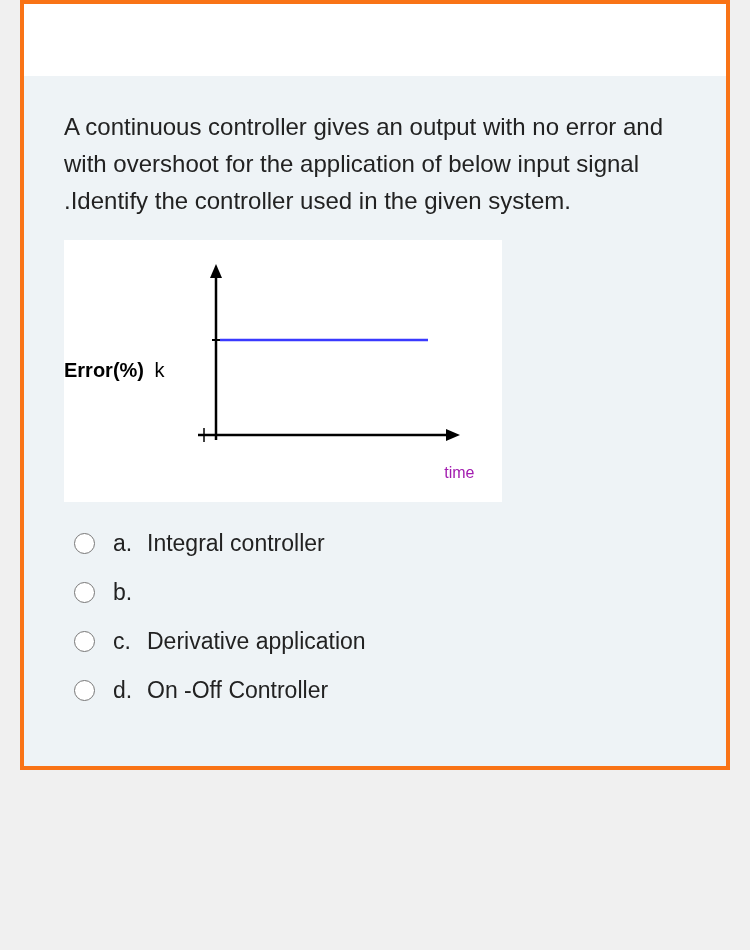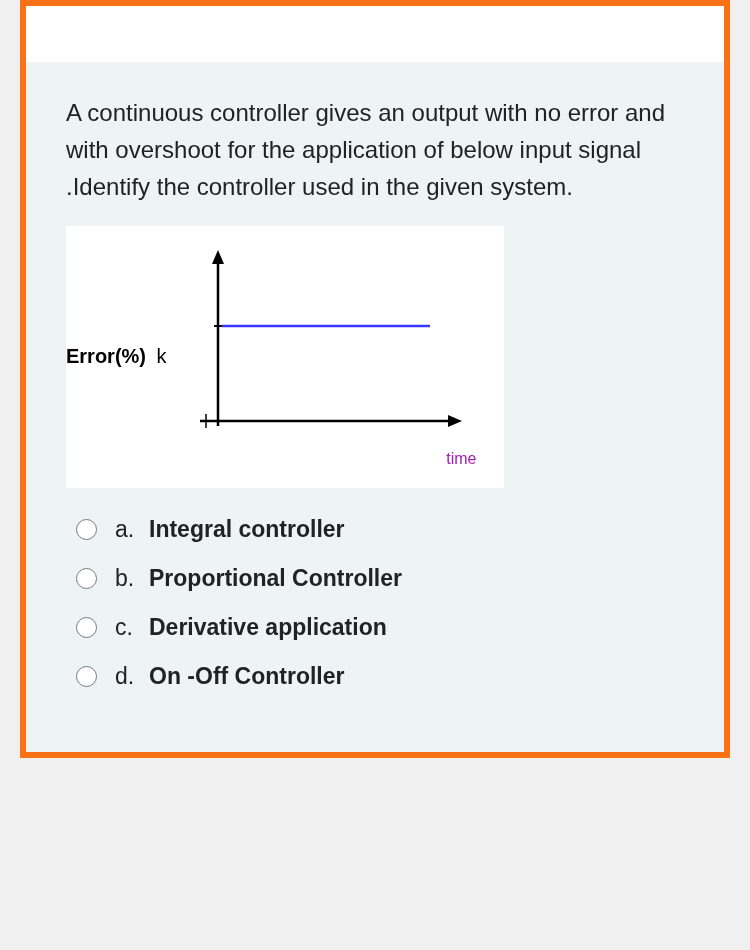--- a/index.html
+++ b/index.html
@@ -5,23 +5,23 @@
     * { margin: 0; padding: 0; box-sizing: border-box; }
     body {
       font-family: -apple-system, BlinkMacSystemFont, 'Segoe UI', Arial, sans-serif;
       background: #f0f0f0;
       width: 750px;
       height: 950px;
       padding: 0;
     }
     .outer-wrap {
       background: #fff;
-      border: 6px solid #f97316;
+      border: 4px solid #f97316;
       margin: 0 20px;
-      padding-top: 6px;
+      padding-top: 22px;
     }
     .question-panel {
       background: #eef3f6;
       padding: 32px 40px 40px 40px;
       margin-top: 50px;
     }
     .question-text {
       font-size: 24px;
       line-height: 1.55;
       color: #222;
@@ -77,21 +77,20 @@
       cursor: pointer;
     }
     .option-letter {
       font-size: 23px;
       color: #222;
       width: 34px;
     }
     .option-label {
       font-size: 23px;
       color: #222;
-      font-weight: bold;
     }
   </style>
 </head>
 <body>
 
 <div class="outer-wrap">
   <div class="question-panel">
     <p class="question-text">A continuous controller gives an output with no error and with overshoot  for  the application of below input signal .Identify the controller used in the given system.</p>
 
     <div class="chart-wrap">
@@ -123,21 +122,20 @@
 
     <div class="options">
       <div class="option-row">
         <input type="radio" name="answer" style="">
         <span class="option-letter">a.</span>
         <span class="option-label">Integral controller</span>
       </div>
       <div class="option-row">
         <input type="radio" name="answer" style="">
         <span class="option-letter">b.</span>
-        <span class="option-label">Proportional Controller</span>
       </div>
       <div class="option-row">
         <input type="radio" name="answer" style="">
         <span class="option-letter">c.</span>
         <span class="option-label">Derivative application</span>
       </div>
       <div class="option-row">
         <input type="radio" name="answer" style="">
         <span class="option-letter">d.</span>
         <span class="option-label">On -Off Controller</span>

